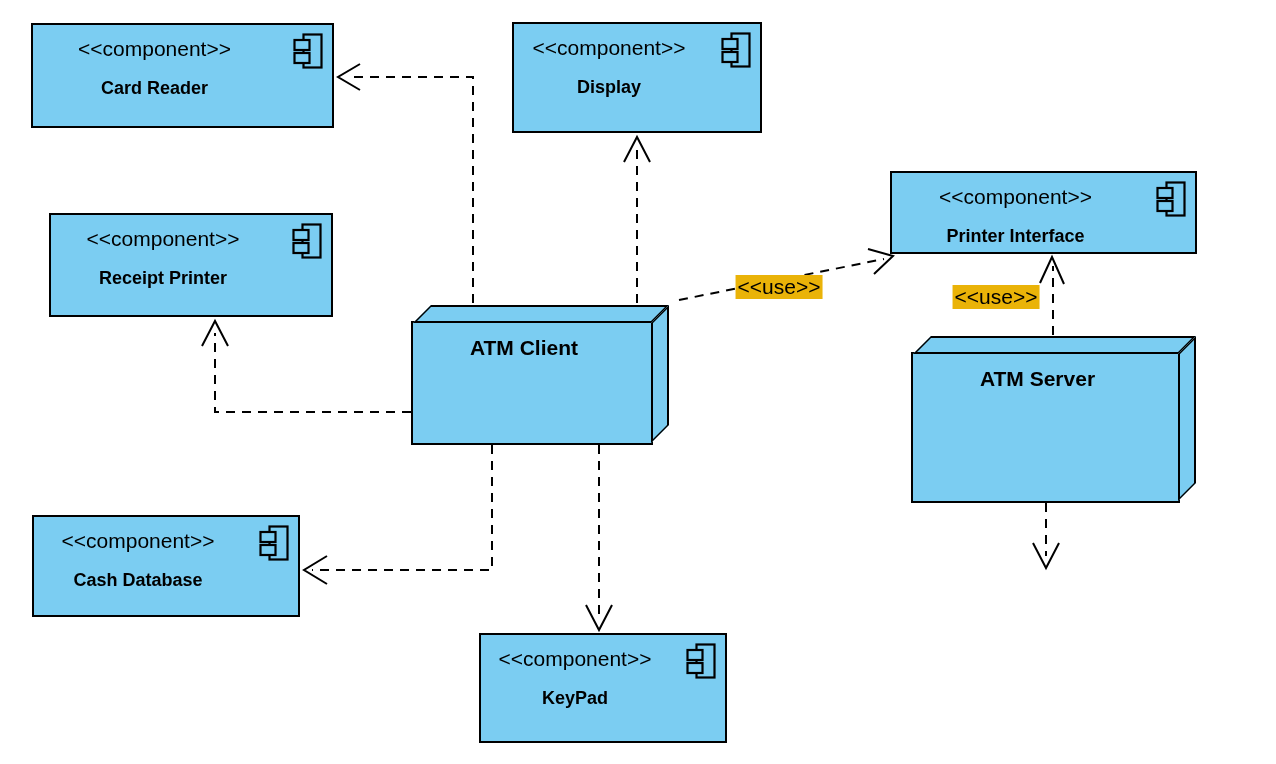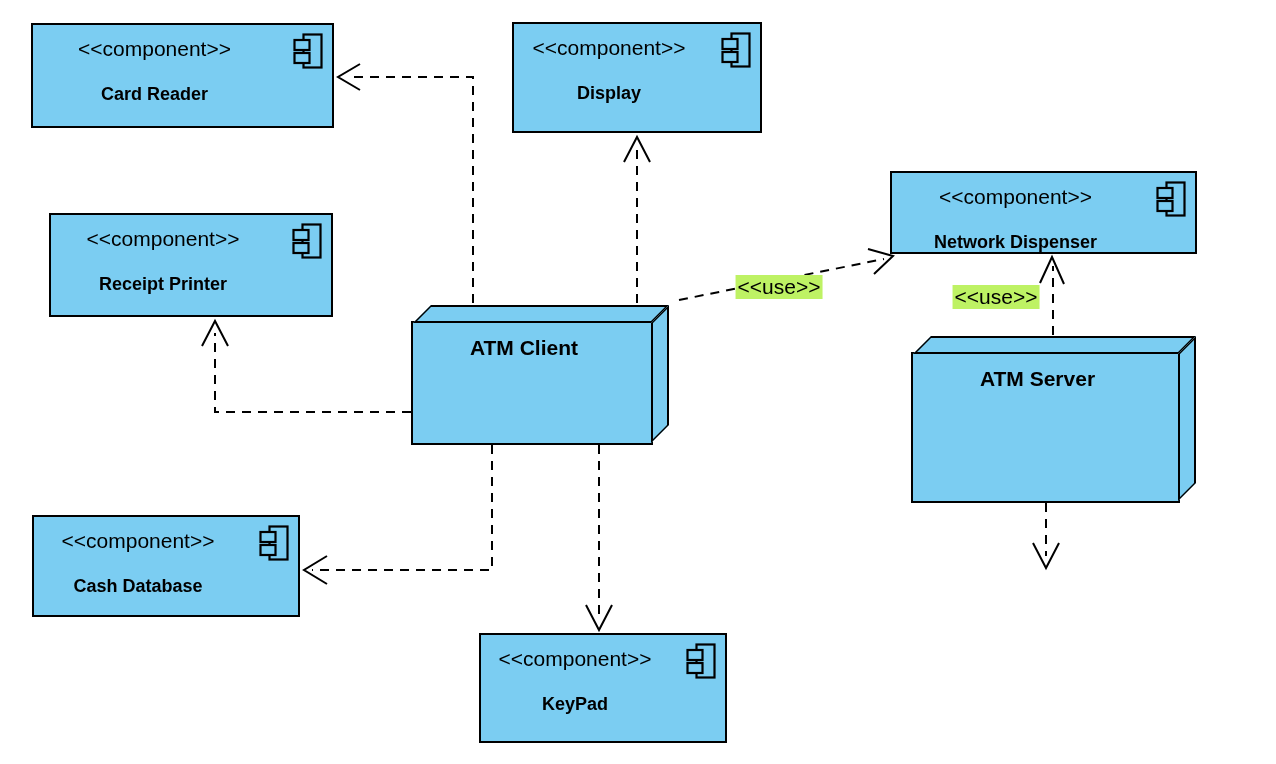--- a/index.html
+++ b/index.html
@@ -15,21 +15,21 @@
   .edge{stroke:#000;stroke-width:2;fill:none;stroke-dasharray:9 7;}
   .head{stroke:#000;stroke-width:2;fill:none;}
 
   .comp{
     position:absolute;
     box-sizing:border-box;
     background:var(--fill,#7BCDF2);
     border:2px solid #000;
     display:flex;flex-direction:column;align-items:center;
     padding-top:12px;padding-right:56px;
-    gap:21px;
+    gap:15px;
   }
   .stereo{font-size:21px;line-height:24px;white-space:nowrap;}
   .cname{font-size:18px;line-height:24px;font-weight:bold;white-space:nowrap;}
   .comp-icon{position:absolute;right:9px;top:8px;}
 
   .node{
     position:absolute;
     box-sizing:border-box;
     background:var(--fill,#7BCDF2);
     border:2px solid #000;
@@ -54,21 +54,21 @@
   }
   .nname{
     position:absolute;left:0;right:16px;top:13px;
     text-align:center;
     font-size:21px;line-height:24px;font-weight:bold;white-space:nowrap;
   }
   .use-label{
     position:absolute;
     transform:translateX(-50%);
     font-size:21px;line-height:24px;white-space:nowrap;
-    background:#bef264;
+    background:#eab308;
     padding:0 2px;
   }
   .icon-main{fill:none;stroke:#000;stroke-width:2.2;}
   .icon-tab{fill:var(--fill,#7BCDF2);stroke:#000;stroke-width:2.2;}
 </style>
 </head>
 <body>
 
 <div class="canvas" style="--fill:#7BCDF2">
 
@@ -124,21 +124,21 @@
     <div class="cname">Receipt Printer</div>
     <svg class="comp-icon" width="30" height="36" viewBox="0 0 30 36">
       <rect class="icon-main" x="10.5" y="1.5" width="18" height="33"></rect>
       <rect class="icon-tab" x="1.5" y="7" width="15" height="10"></rect>
       <rect class="icon-tab" x="1.5" y="20" width="15" height="10"></rect>
     </svg>
   </div>
 
   <div class="comp" style="left:890px;top:171px;width:307px;height:83px">
     <div class="stereo">&lt;&lt;component&gt;&gt;</div>
-    <div class="cname">Network Dispenser</div>
+    <div class="cname">Printer Interface</div>
     <svg class="comp-icon" width="30" height="36" viewBox="0 0 30 36">
       <rect class="icon-main" x="10.5" y="1.5" width="18" height="33"></rect>
       <rect class="icon-tab" x="1.5" y="7" width="15" height="10"></rect>
       <rect class="icon-tab" x="1.5" y="20" width="15" height="10"></rect>
     </svg>
   </div>
 
   <div class="comp" style="left:32px;top:515px;width:268px;height:102px">
     <div class="stereo">&lt;&lt;component&gt;&gt;</div>
     <div class="cname">Cash Database</div>

